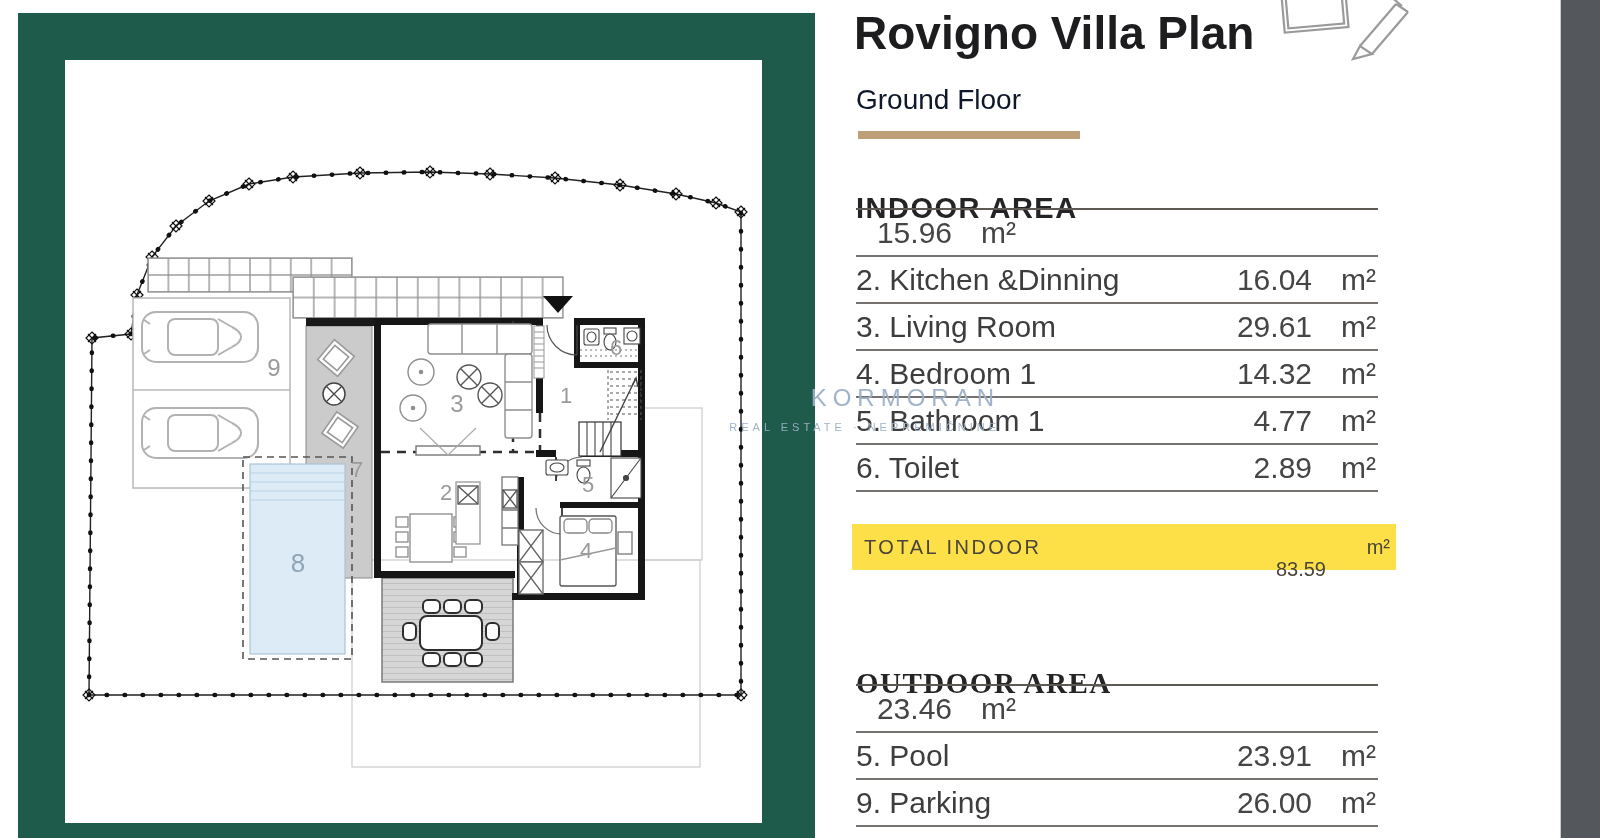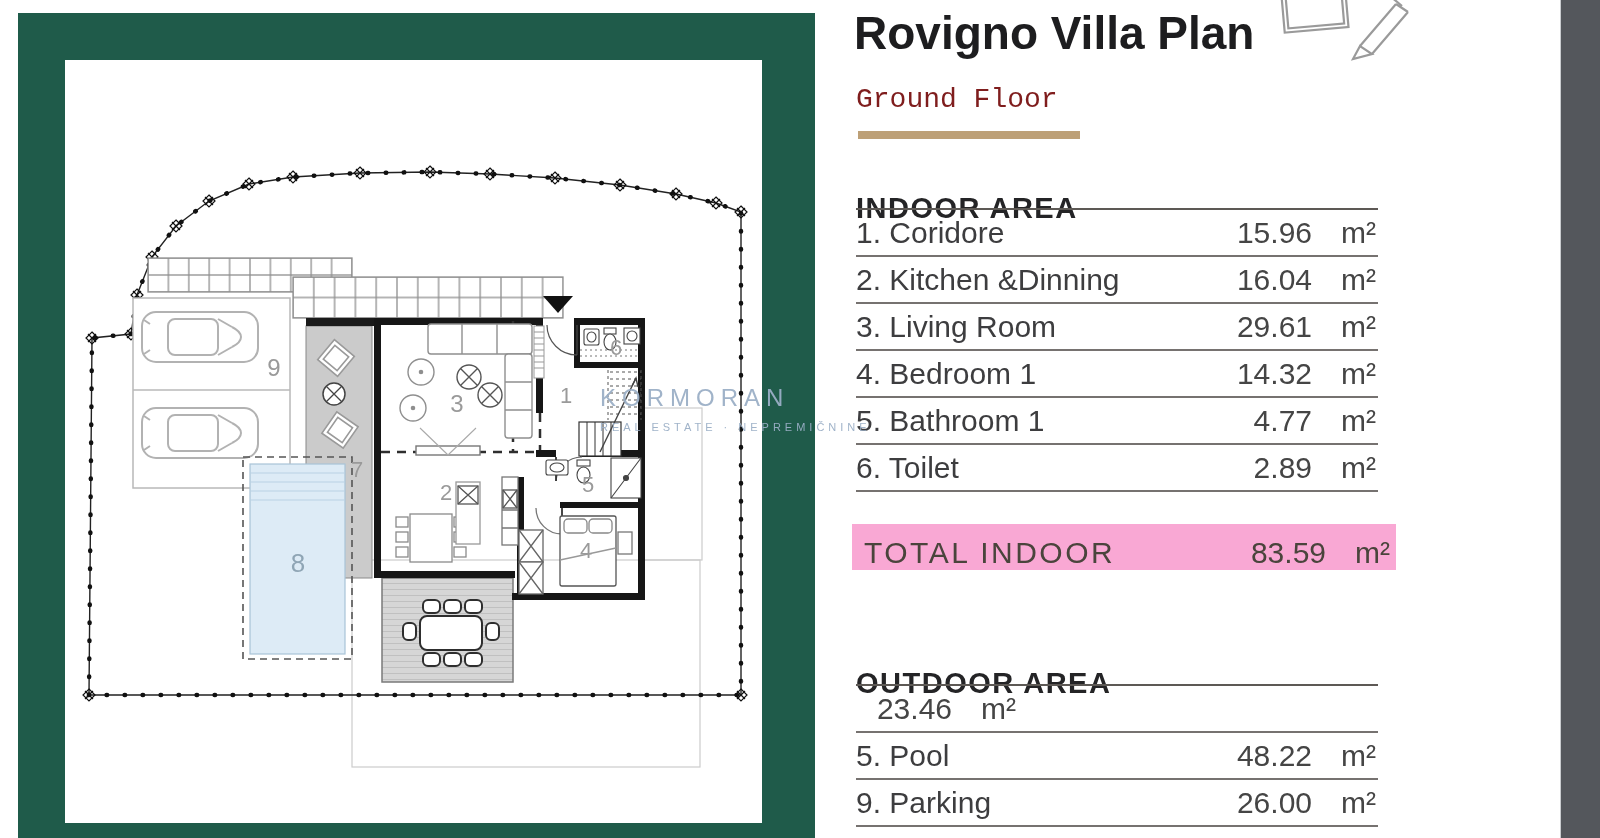--- a/index.html
+++ b/index.html
@@ -3,41 +3,41 @@
 <meta charset="utf-8">
 <style>
   html,body{margin:0;padding:0;background:#ffffff;}
   #page{position:relative;width:1600px;height:838px;overflow:hidden;background:#fff;
         font-family:"Liberation Sans",sans-serif;color:#3d3d3f;}
   svg text{font-family:"Liberation Sans",sans-serif;}
 
   
   .panel{position:absolute;left:868px;top:0;width:510px;height:744px;}
   .title{position:absolute;left:-14px;top:6px;font-size:46px;font-weight:bold;color:#1d1d1f;letter-spacing:0;}
-  .subtitle{position:absolute;left:-12px;top:84px;font-size:28px;color:#7f1d1d;font-family:Liberation Mono, monospace;}
+  .subtitle{position:absolute;left:-12px;top:84px;font-size:28px;color:#0f172a;}
   .accent-bar{position:absolute;left:-10px;top:131px;width:222px;height:8px;background:#bda077;}
   .sec-head{position:absolute;left:-12px;font-size:29px;font-weight:bold;letter-spacing:1.5px;color:#242426;margin-top:24px;}
   .head-indoor{top:168px;}
-  .head-outdoor{top:643px;}
+  .head-outdoor{top:643px;font-family:Liberation Serif, serif;}
   .area-table{position:absolute;left:-12px;width:522px;border-top:2px solid #5d5955;}
   .tbl-indoor{top:208px;}
   .tbl-outdoor{top:684px;}
   .row{display:flex;align-items:center;height:45px;border-bottom:2px solid #767270;
        font-size:30px;color:#3d3d3f;padding-right:2px;}
   .row .lbl{flex:1;}
   .row .num{text-align:right;min-width:96px;color:#454545;}
   .row .unit{width:48px;text-align:right;margin-left:16px;color:#454545;}
-  .total-row{position:absolute;left:-16px;top:524px;width:526px;height:46px;background:#f9a8d4;
-             display:flex;align-items:flex-end;font-size:30px;color:#4a443c;padding:0 6px 0 12px;}
+  .total-row{position:absolute;left:-16px;top:524px;width:526px;height:46px;background:#fde047;
+             display:flex;align-items:center;font-size:20px;color:#4a443c;padding:0 6px 0 12px;}
   .total-row .lbl{flex:1;letter-spacing:2.5px;}
   .total-row .num{text-align:right;min-width:96px;margin-top:44px;}
   .total-row .unit{width:48px;text-align:right;margin-left:16px;}
 
   
-  .watermark{position:absolute;left:600px;top:384px;width:400px;text-align:left;
+  .watermark{position:absolute;left:600px;top:384px;width:400px;text-align:right;
              color:rgba(155,175,198,.95);pointer-events:none;z-index:5;}
   .wm-brand{font-size:24px;letter-spacing:6px;font-weight:normal;}
   .wm-tag{margin-top:9px;font-size:11px;letter-spacing:4px;}
 
   
   .side-strip{position:absolute;left:1560px;top:0;width:40px;height:838px;background:#54575c;
               border-left:1px solid #c9cccf;}
   .edit-icon{position:absolute;left:1272px;top:-14px;}
 </style>
 </head>
@@ -280,21 +280,20 @@
   </svg>
 
   <div class="panel">
     <div class="title">Rovigno Villa Plan</div>
     <div class="subtitle">Ground Floor</div>
     <div class="accent-bar"></div>
 
     <div class="sec-head head-indoor">INDOOR AREA</div>
     <div class="area-table tbl-indoor">
       <div class="row">
-        <span class="lbl">1. Coridore</span>
         <span class="num">15.96</span>
         <span class="unit">m²</span>
       </div>
       <div class="row">
         <span class="lbl">2. Kitchen &amp;Dinning</span>
         <span class="num">16.04</span>
         <span class="unit">m²</span>
       </div>
       <div class="row">
         <span class="lbl">3. Living Room</span>
@@ -325,21 +324,21 @@
     </div>
 
     <div class="sec-head head-outdoor">OUTDOOR AREA</div>
     <div class="area-table tbl-outdoor">
       <div class="row">
         <span class="num">23.46</span>
         <span class="unit">m²</span>
       </div>
       <div class="row">
         <span class="lbl">5. Pool</span>
-        <span class="num">48.22</span>
+        <span class="num">23.91</span>
         <span class="unit">m²</span>
       </div>
       <div class="row">
         <span class="lbl">9. Parking</span>
         <span class="num">26.00</span>
         <span class="unit">m²</span>
       </div>
     </div>
   </div>
 

